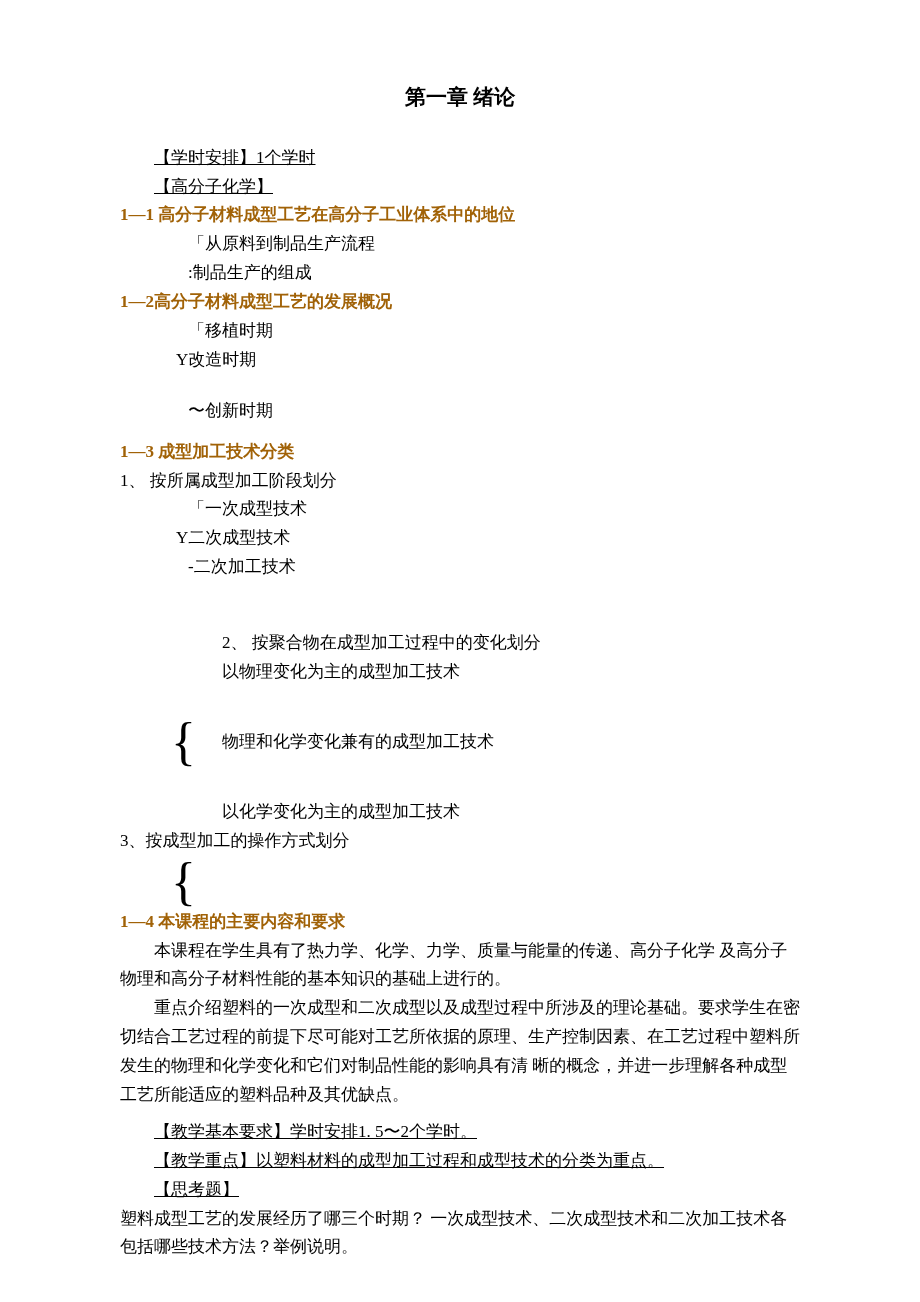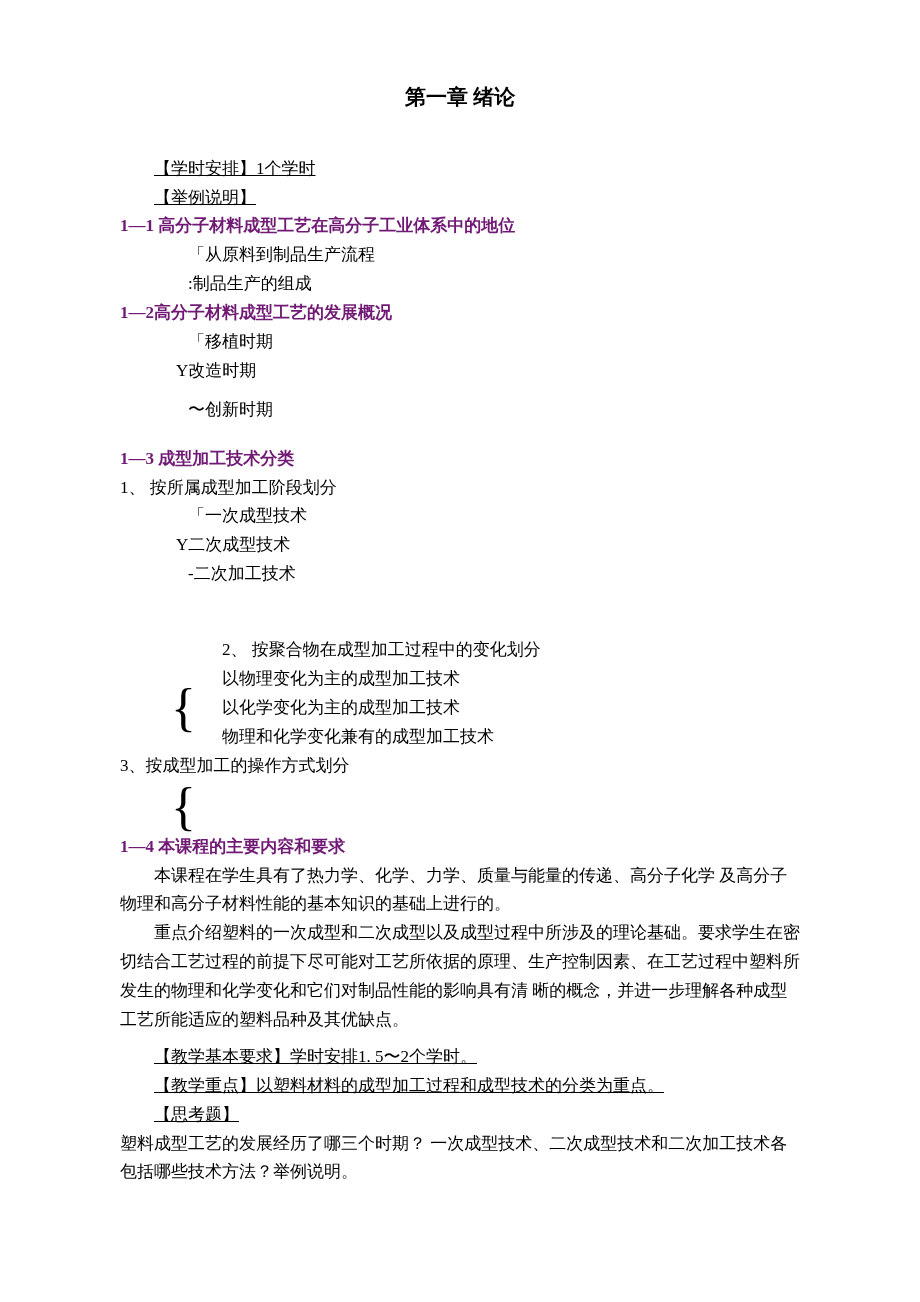--- a/index.html
+++ b/index.html
@@ -10,35 +10,35 @@
       background: #fff;
       margin: 0;
       padding: 80px 120px 60px 120px;
       width: 920px;
       box-sizing: border-box;
     }
     .title {
       text-align: center;
       font-weight: bold;
       font-size: 21px;
-      margin-bottom: 39px;
+      margin-bottom: 28px;
     }
     .indent1 {
       padding-left: 2em;
       text-decoration: underline;
     }
     .indent2 {
       padding-left: 4em;
     }
     .indent3 {
       padding-left: 6em;
       margin-top: 47px;
     }
     .red {
-      color: #701a75;
+      color: #a16207;
       font-weight: bold;
     }
     .para {
       text-indent: 2em;
     }
     .brace-group {
       display: flex;
       align-items: stretch;
       margin-left: 3em;
     }
@@ -47,59 +47,60 @@
       align-items: center;
       font-size: 52px;
       line-height: 1;
       font-family: serif;
       padding-right: 0.5em;
       font-weight: 100;
     }
     .brace-content {
       display: flex;
       flex-direction: column;
+      gap: 41px;
     }
     .line {
       margin: 0;
     }
   </style>
 </head>
 <body>
 
 <div class="title">第一章 绪论</div>
 
 <div class="indent1">
   <span>【学时安排】</span><span>1个学时</span>
 </div>
 
-<div class="indent1">【举例说明】</div>
+<div class="indent1">【高分子化学】</div>
 
 <div class="red">1—1 高分子材料成型工艺在高分子工业体系中的地位</div>
 <div class="indent2 line">「从原料到制品生产流程</div>
 <div class="indent2 line">:制品生产的组成</div>
 
 <div class="red">1—2高分子材料成型工艺的发展概况</div>
 <div class="indent2 line">「移植时期</div>
 <div class="line" style="padding-left:3.3em">Y改造时期</div>
-<div class="indent2 line" style="margin-top:10px">〜创新时期</div>
+<div class="indent2 line" style="margin-top:22px">〜创新时期</div>
 
-<div class="red" style="margin-top:20px">1—3 成型加工技术分类</div>
+<div class="red" style="margin-top:12px">1—3 成型加工技术分类</div>
 
 <div>1、 按所属成型加工阶段划分</div>
 <div class="indent2 line">「一次成型技术</div>
 <div class="line" style="padding-left:3.3em">Y二次成型技术</div>
 <div class="indent2 line">-二次加工技术</div>
 
 <div class="indent3">2、 按聚合物在成型加工过程中的变化划分</div>
 <div class="brace-group">
   <div class="brace">{</div>
   <div class="brace-content">
     <div class="line">以物理变化为主的成型加工技术</div>
+    <div class="line">物理和化学变化兼有的成型加工技术</div>
     <div class="line">以化学变化为主的成型加工技术</div>
-    <div class="line">物理和化学变化兼有的成型加工技术</div>
   </div>
 </div>
 
 <div>3、按成型加工的操作方式划分</div>
 <div class="brace-group">
   <div class="brace">{</div>
 </div>
 
 <div class="red">1—4 本课程的主要内容和要求</div>
 <div class="para">本课程在学生具有了热力学、化学、力学、质量与能量的传递、高分子化学 及高分子物理和高分子材料性能的基本知识的基础上进行的。</div>

